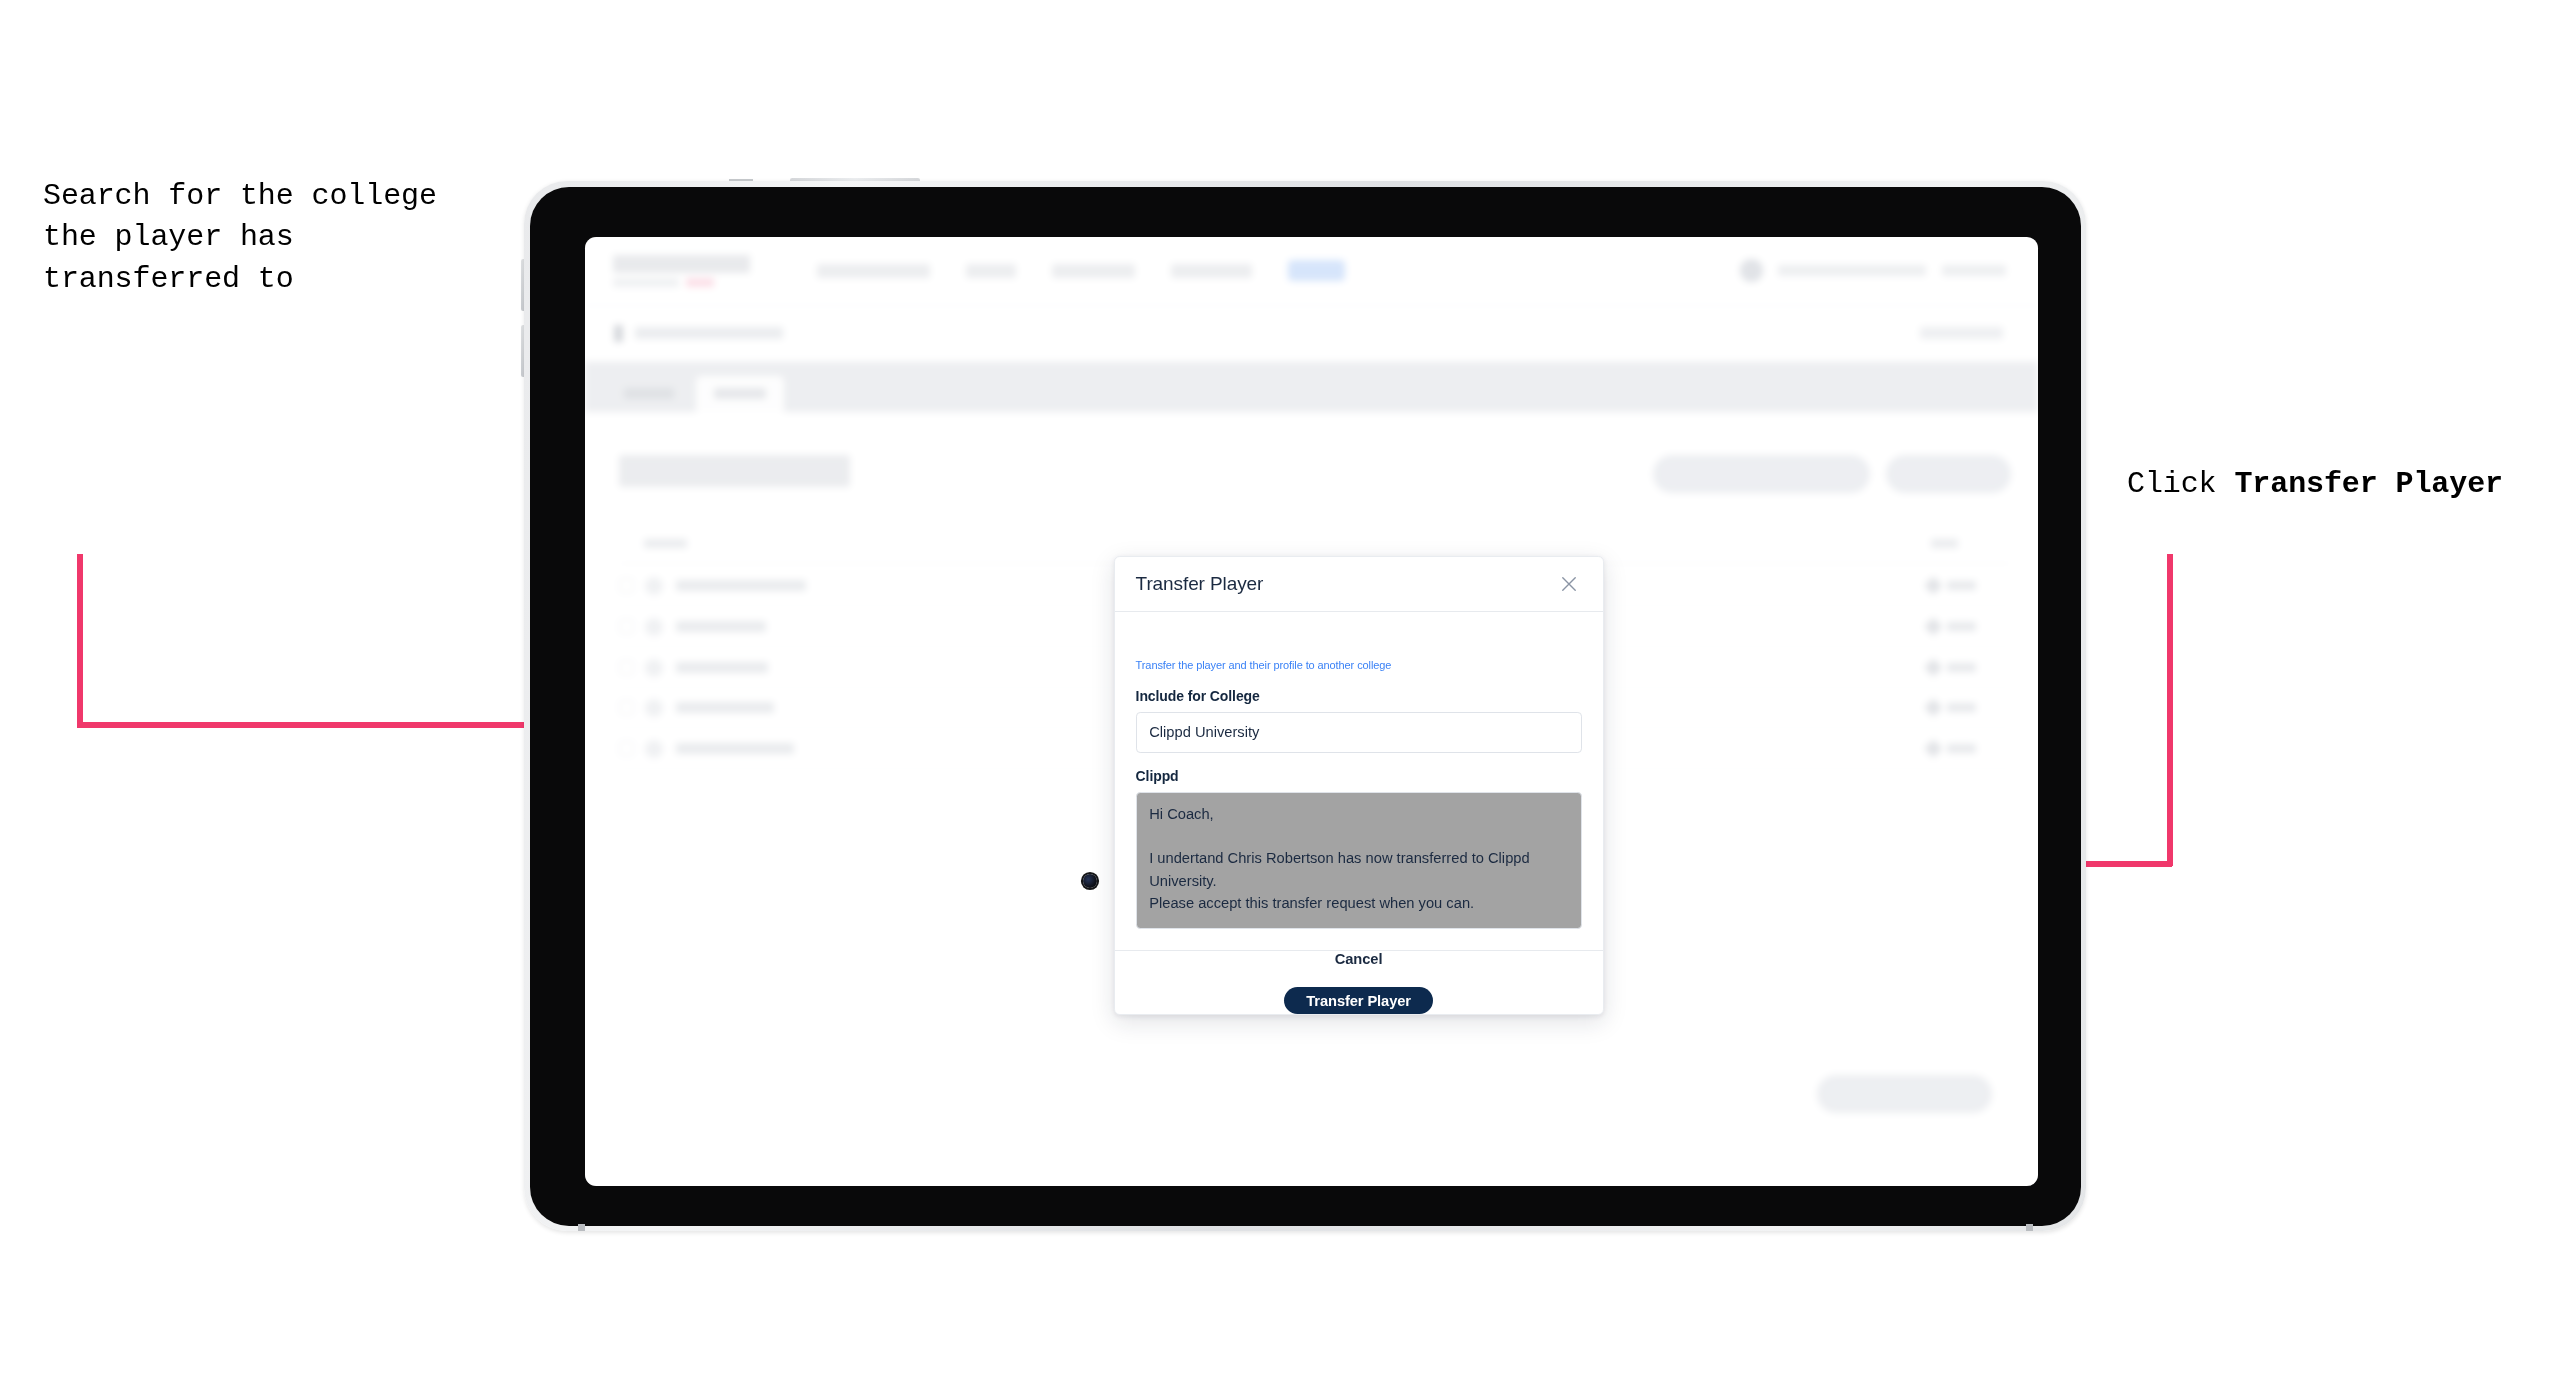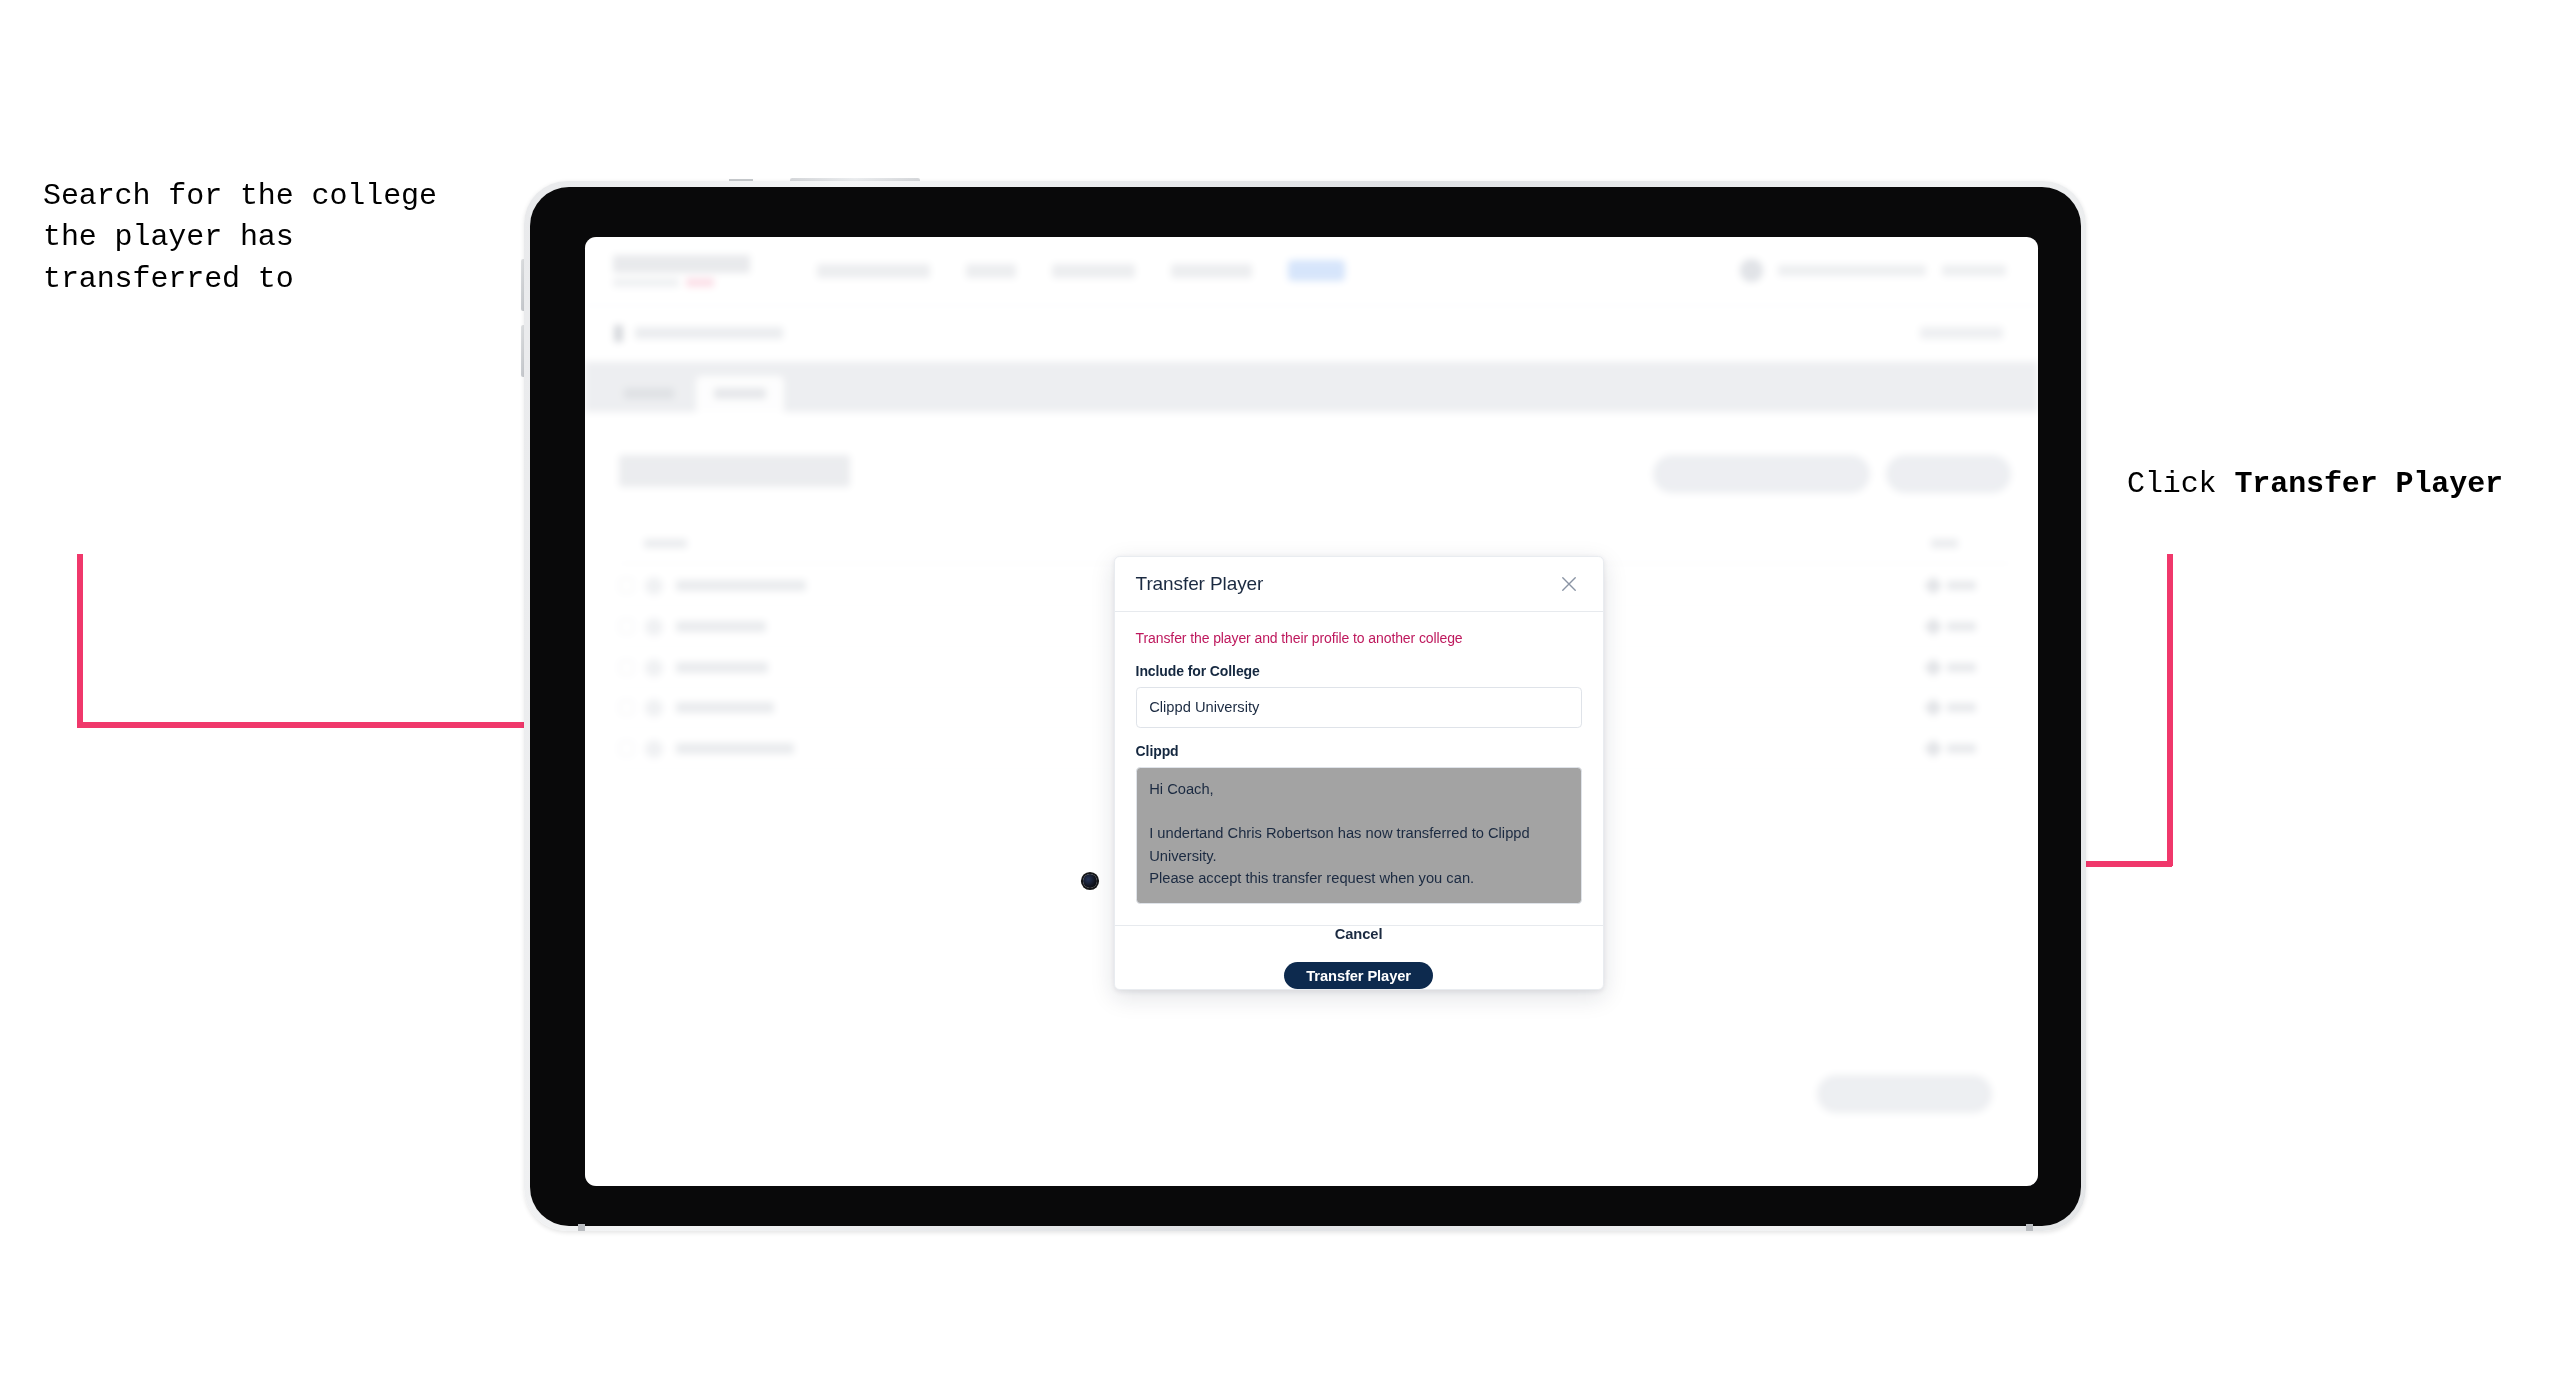--- a/index.html
+++ b/index.html
@@ -219,21 +219,21 @@
   }
   #modal-title { font-size: 19px; color: #1b2a41; font-weight: 400; letter-spacing: -0.1px; }
   #modal-close {
     width: 25px; height: 25px; display:flex; align-items:center; justify-content:center;
     cursor: pointer;
   }
   #modal-close svg { display:block; }
 
   #modal-body { padding: 18px 21px 19.6px 21px; }
   #modal-subtitle {
-    font-size: 14px; color: #be185d; margin-bottom: 17.5px; letter-spacing: -0.1px;
+    font-size: 11px; color: #3b82f6; margin-bottom: 17.5px; letter-spacing: -0.1px; margin-top: 29px;
   }
   .field-label {
     font-size: 14px; color: #14273f; font-weight: 600; margin-bottom: 7.7px; letter-spacing:-0.1px;
   }
   .text-input {
     width: 100%; height: 41px;
     border: 0.7px solid #dfe3e9; border-radius: 4.2px;
     padding: 0 12.6px;
     font-size: 14.7px; color: #1b2a41;
     font-family: "Liberation Sans", sans-serif;

